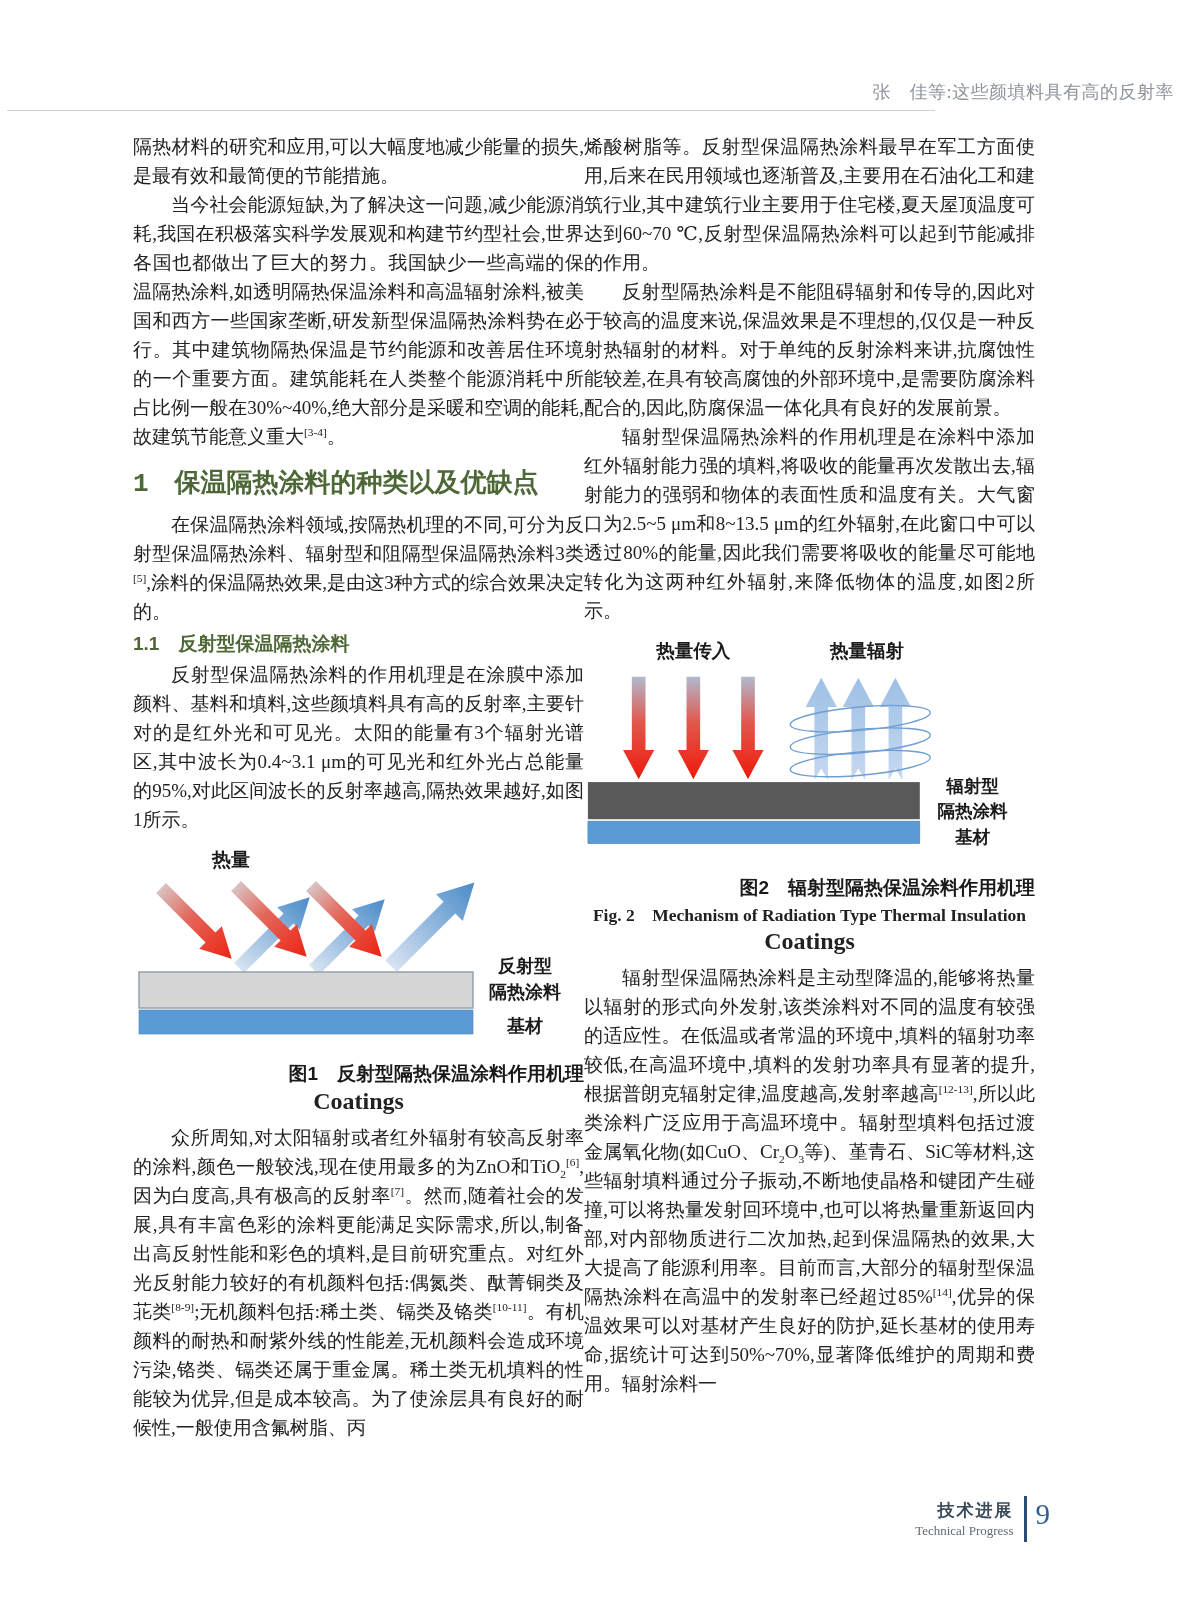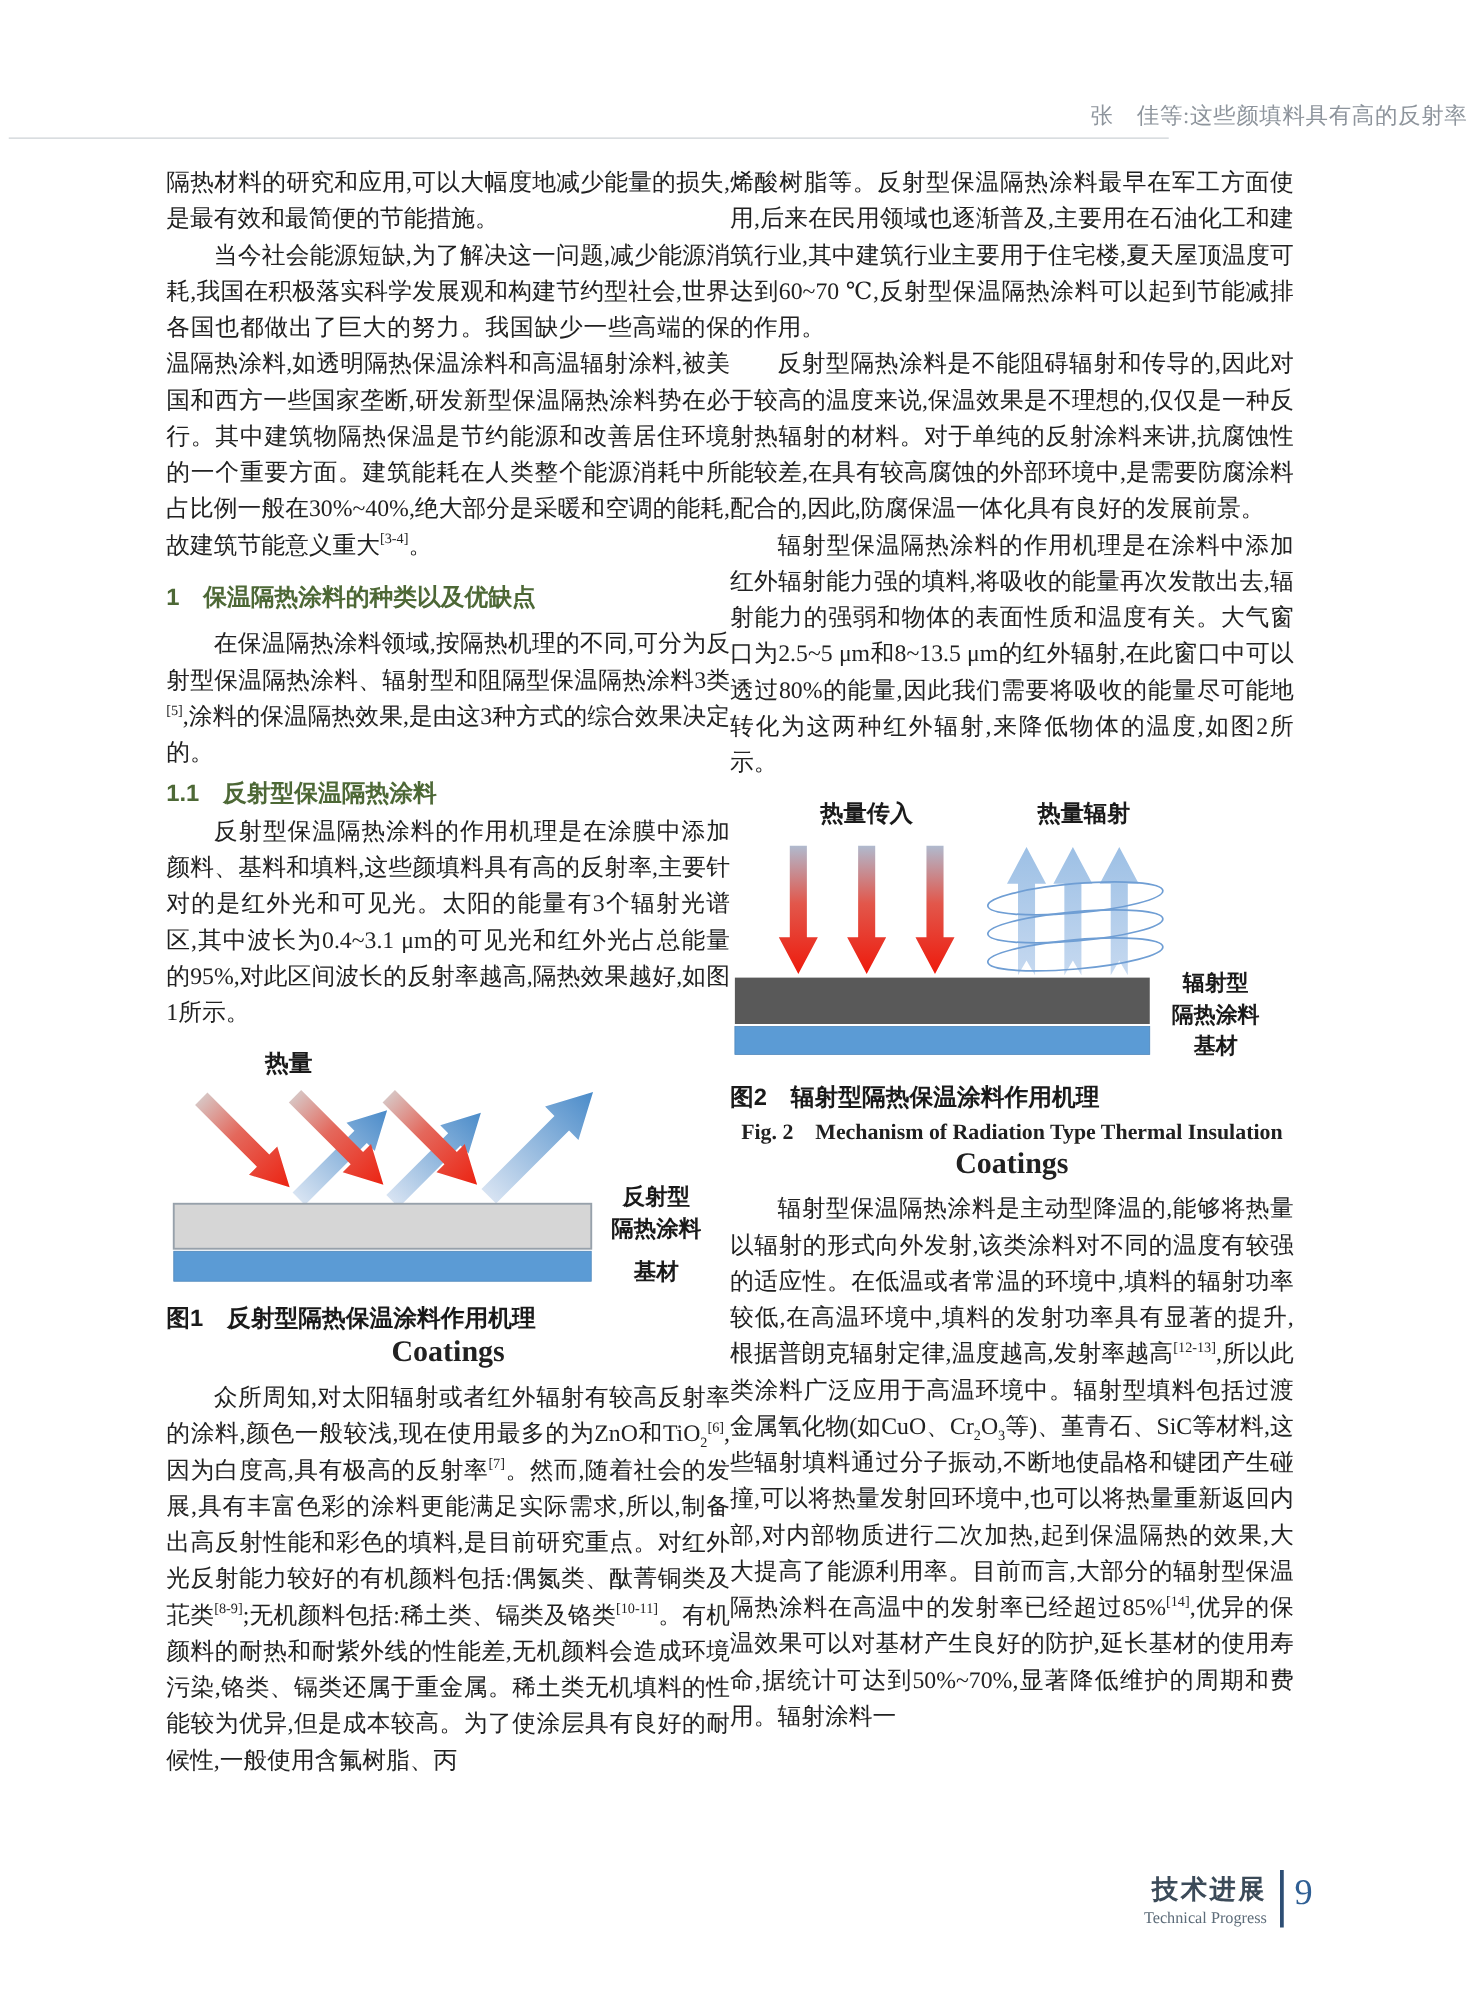--- a/index.html
+++ b/index.html
@@ -8,37 +8,37 @@
   .content{position:absolute;left:126px;top:0;width:935px;}
   .running-header{position:absolute;top:80px;right:13px;font-size:18px;color:#8d949c;
                   font-family:"Liberation Serif","DejaVu Serif",serif;letter-spacing:.5px;}
   .header-rule{position:absolute;top:110px;left:7px;width:928px;height:1px;background:#cdd2d6;}
   .columns{position:absolute;top:132px;left:7px;width:928px;display:flex;}
   .col{width:451px;}
   .body-p{margin:0;font-size:19px;line-height:29px;text-align:justify;}
   .indent{text-indent:2em;}
   sup{font-size:.60em;line-height:0;vertical-align:super;}
   sub{font-size:.60em;line-height:0;vertical-align:sub;}
-  .h1green{margin:14px 0 10px 0;font-size:19px;font-weight:bold;color:#4d6836;
-           font-family:Liberation Sans, sans-serif;}
+  .h1green{margin:14px 0 10px 0;font-size:26px;font-weight:bold;color:#4d6836;
+           font-family:Liberation Mono, monospace;}
   .h2green{margin:5px 0 3px 0;font-size:19px;font-weight:bold;color:#4d6836;
            font-family:"Liberation Sans","DejaVu Sans",sans-serif;}
   figure{margin:0;padding:0;}
   .figwrap{margin:6px 0 2px 0;}
   .fig-svg{display:block;}
   .fig-label{font-family:"Liberation Serif","DejaVu Serif",serif;font-weight:600;fill:#1a1a1a;}
-  .cap-cn{margin-top:6px;text-align:left;font-size:19px;font-weight:bold;color:#1a1a1a;
+  .cap-cn{margin-top:16px;text-align:right;font-size:19px;font-weight:bold;color:#1a1a1a;
           font-family:"Liberation Sans","DejaVu Sans",sans-serif;}
   .cap-en{text-align:center;font-size:17.5px;font-weight:bold;white-space:nowrap;
           font-family:"Liberation Serif","DejaVu Serif",serif;margin-top:2px;}
   .cap-en2{text-align:center;font-size:24px;font-weight:bold;
            font-family:"Liberation Serif","DejaVu Serif",serif;margin:1px 0 8px 0;}
   .footer{position:absolute;top:1496px;right:137px;display:flex;align-items:center;}
   .footer-labels{text-align:right;}
-  .footer-cn{font-size:21px;font-weight:bold;color:#3b4a58;letter-spacing:2px;
+  .footer-cn{font-size:17px;font-weight:bold;color:#3b4a58;letter-spacing:2px;
              font-family:"Liberation Sans","DejaVu Sans",sans-serif;}
   .footer-en{font-size:13px;color:#5d6c79;font-family:"Liberation Serif","DejaVu Serif",serif;margin-top:1px;}
   .footer-bar{width:3px;height:46px;background:#2d4e74;margin:0 9px 0 10px;}
   .footer-num{font-size:29px;color:#2f5f94;font-family:"Liberation Serif","DejaVu Serif",serif;
               align-self:flex-start;margin-top:2px;}
 </style>
 </head>
 <body>
 
 <div class="page">

